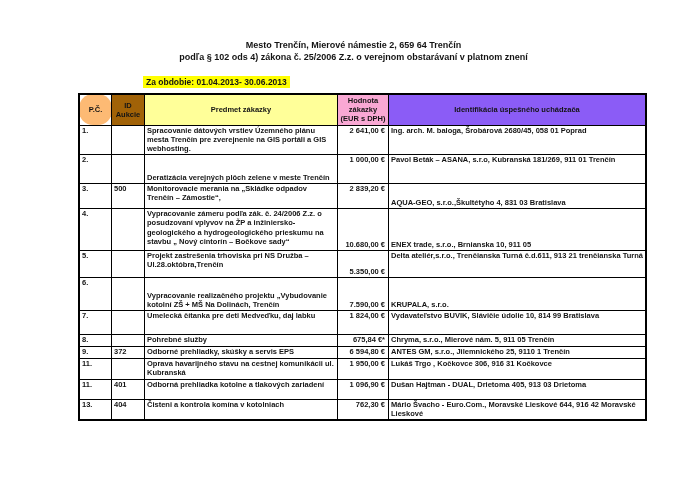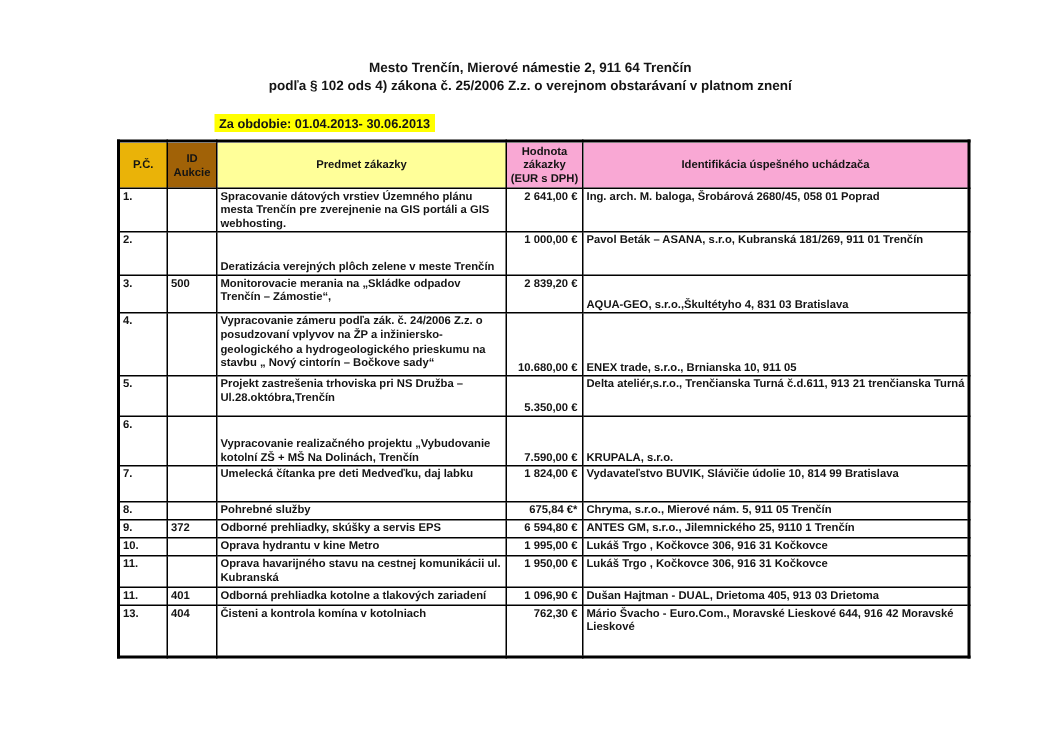--- a/index.html
+++ b/index.html
@@ -46,34 +46,34 @@
   tbody tr:nth-child(6) td.col-predmet,
   tbody tr:nth-child(6) td.col-hodnota,
   tbody tr:nth-child(6) td.col-uchadzac{vertical-align:bottom;}
 </style>
 </head>
 <body>
 
 <div class="page">
 
   <div class="doc-header">
-    <div>Mesto Trenčín, Mierové námestie 2, 911 64 Trenčín</div>
+    <div>Mesto Trenčín, Mierové námestie 2, 659 64 Trenčín</div>
     <div>podľa § 102 ods 4) zákona č. 25/2006 Z.z. o verejnom obstarávaní  v platnom znení</div>
   </div>
 
   <div class="period" style="background: rgb(255, 255, 0);">Za obdobie: 01.04.2013- 30.06.2013</div>
 
   <table class="contracts">
     <thead>
       <tr>
-          <th class="col-pc" style="background: #eab308;">P.Č.</th>
+          <th class="col-pc" style="background: #fdba74; border-radius: 14px;">P.Č.</th>
           <th class="col-id" style="background: #a16207;">ID Aukcie</th>
           <th class="col-predmet" style="background: rgb(255, 255, 153);">Predmet zákazky</th>
           <th class="col-hodnota" style="background: #f9a8d4;">Hodnota zákazky (EUR s DPH)</th>
-          <th class="col-uchadzac" style="background: #f9a8d4;">Identifikácia úspešného uchádzača</th>
+          <th class="col-uchadzac" style="background: #8b5cf6;">Identifikácia úspešného uchádzača</th>
         </tr>
     </thead>
     <tbody>
         <tr>
           <td class="col-pc">1.</td>
           <td class="col-id"></td>
           <td class="col-predmet">Spracovanie dátových vrstiev Územného plánu mesta Trenčín pre zverejnenie na GIS portáli a GIS webhosting.</td>
           <td class="col-hodnota">2 641,00 €</td>
           <td class="col-uchadzac">Ing. arch. M. baloga, Šrobárová 2680/45, 058 01 Poprad</td>
         </tr>
@@ -127,27 +127,20 @@
           <td class="col-uchadzac">Chryma, s.r.o., Mierové nám. 5, 911 05 Trenčín</td>
         </tr>
         <tr>
           <td class="col-pc">9.</td>
           <td class="col-id">372</td>
           <td class="col-predmet">Odborné prehliadky, skúšky a servis EPS</td>
           <td class="col-hodnota">6 594,80 €</td>
           <td class="col-uchadzac">ANTES GM, s.r.o., Jilemnického 25, 9110 1 Trenčín</td>
         </tr>
         <tr>
-          <td class="col-pc">10.</td>
-          <td class="col-id"></td>
-          <td class="col-predmet">Oprava hydrantu v kine Metro</td>
-          <td class="col-hodnota">1 995,00 €</td>
-          <td class="col-uchadzac">Lukáš Trgo , Kočkovce 306, 916 31 Kočkovce</td>
-        </tr>
-        <tr>
           <td class="col-pc">11.</td>
           <td class="col-id"></td>
           <td class="col-predmet">Oprava havarijného stavu na cestnej komunikácii ul. Kubranská</td>
           <td class="col-hodnota">1 950,00 €</td>
           <td class="col-uchadzac">Lukáš Trgo , Kočkovce 306, 916 31 Kočkovce</td>
         </tr>
         <tr>
           <td class="col-pc">11.</td>
           <td class="col-id">401</td>
           <td class="col-predmet">Odborná prehliadka kotolne a tlakových zariadení</td>

